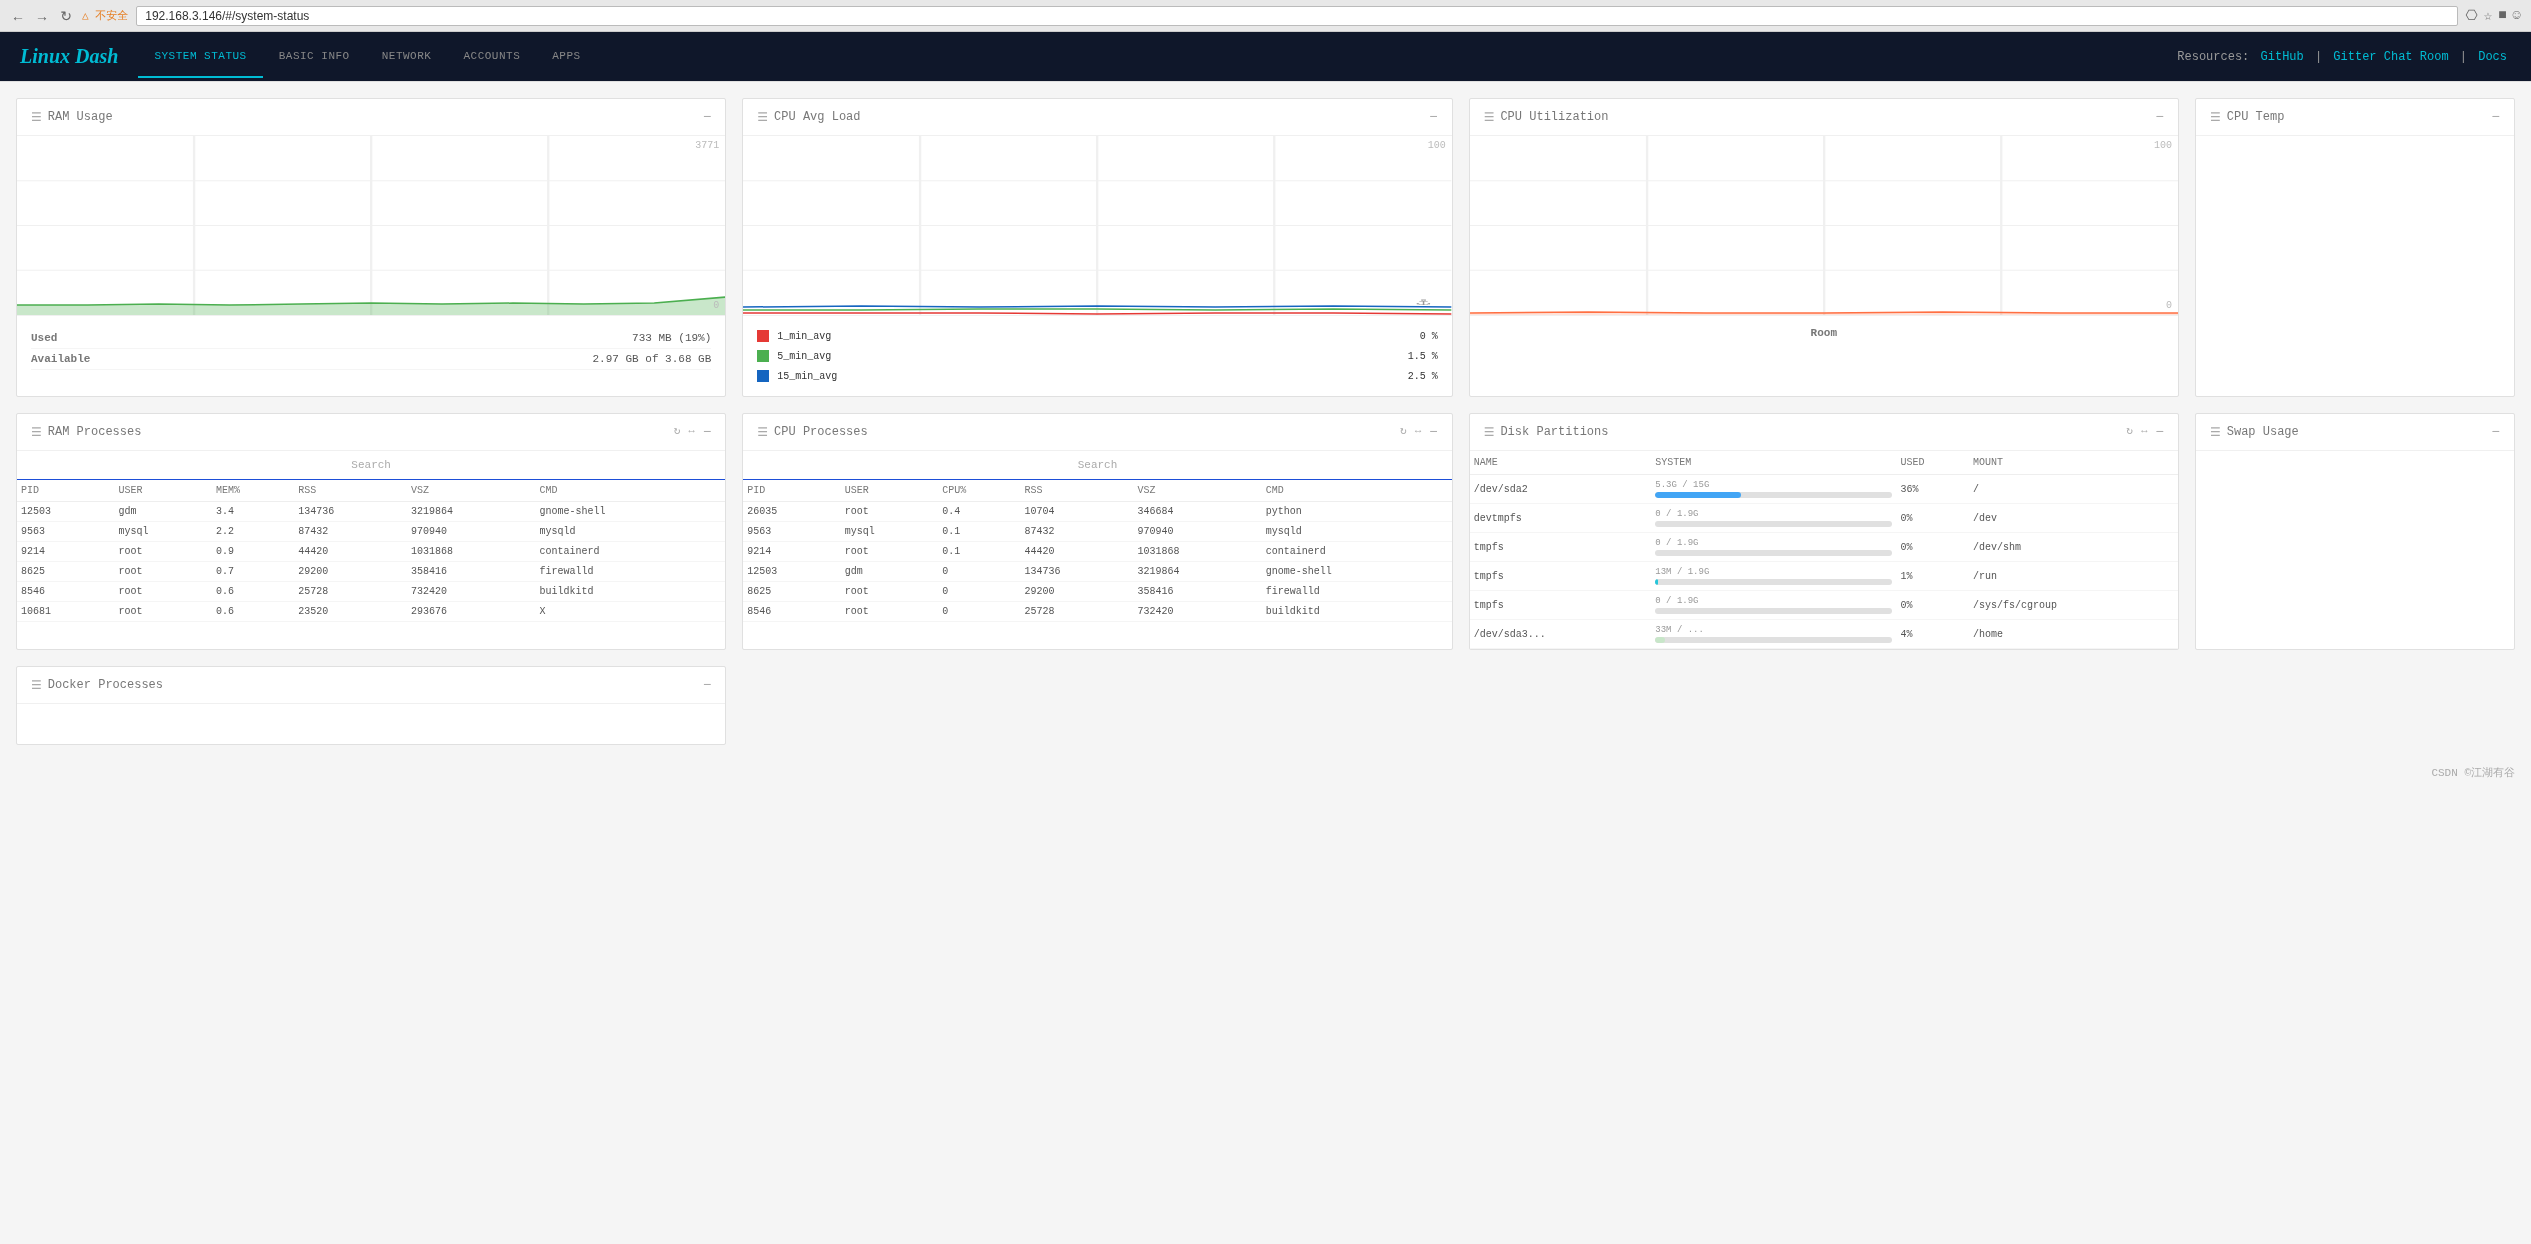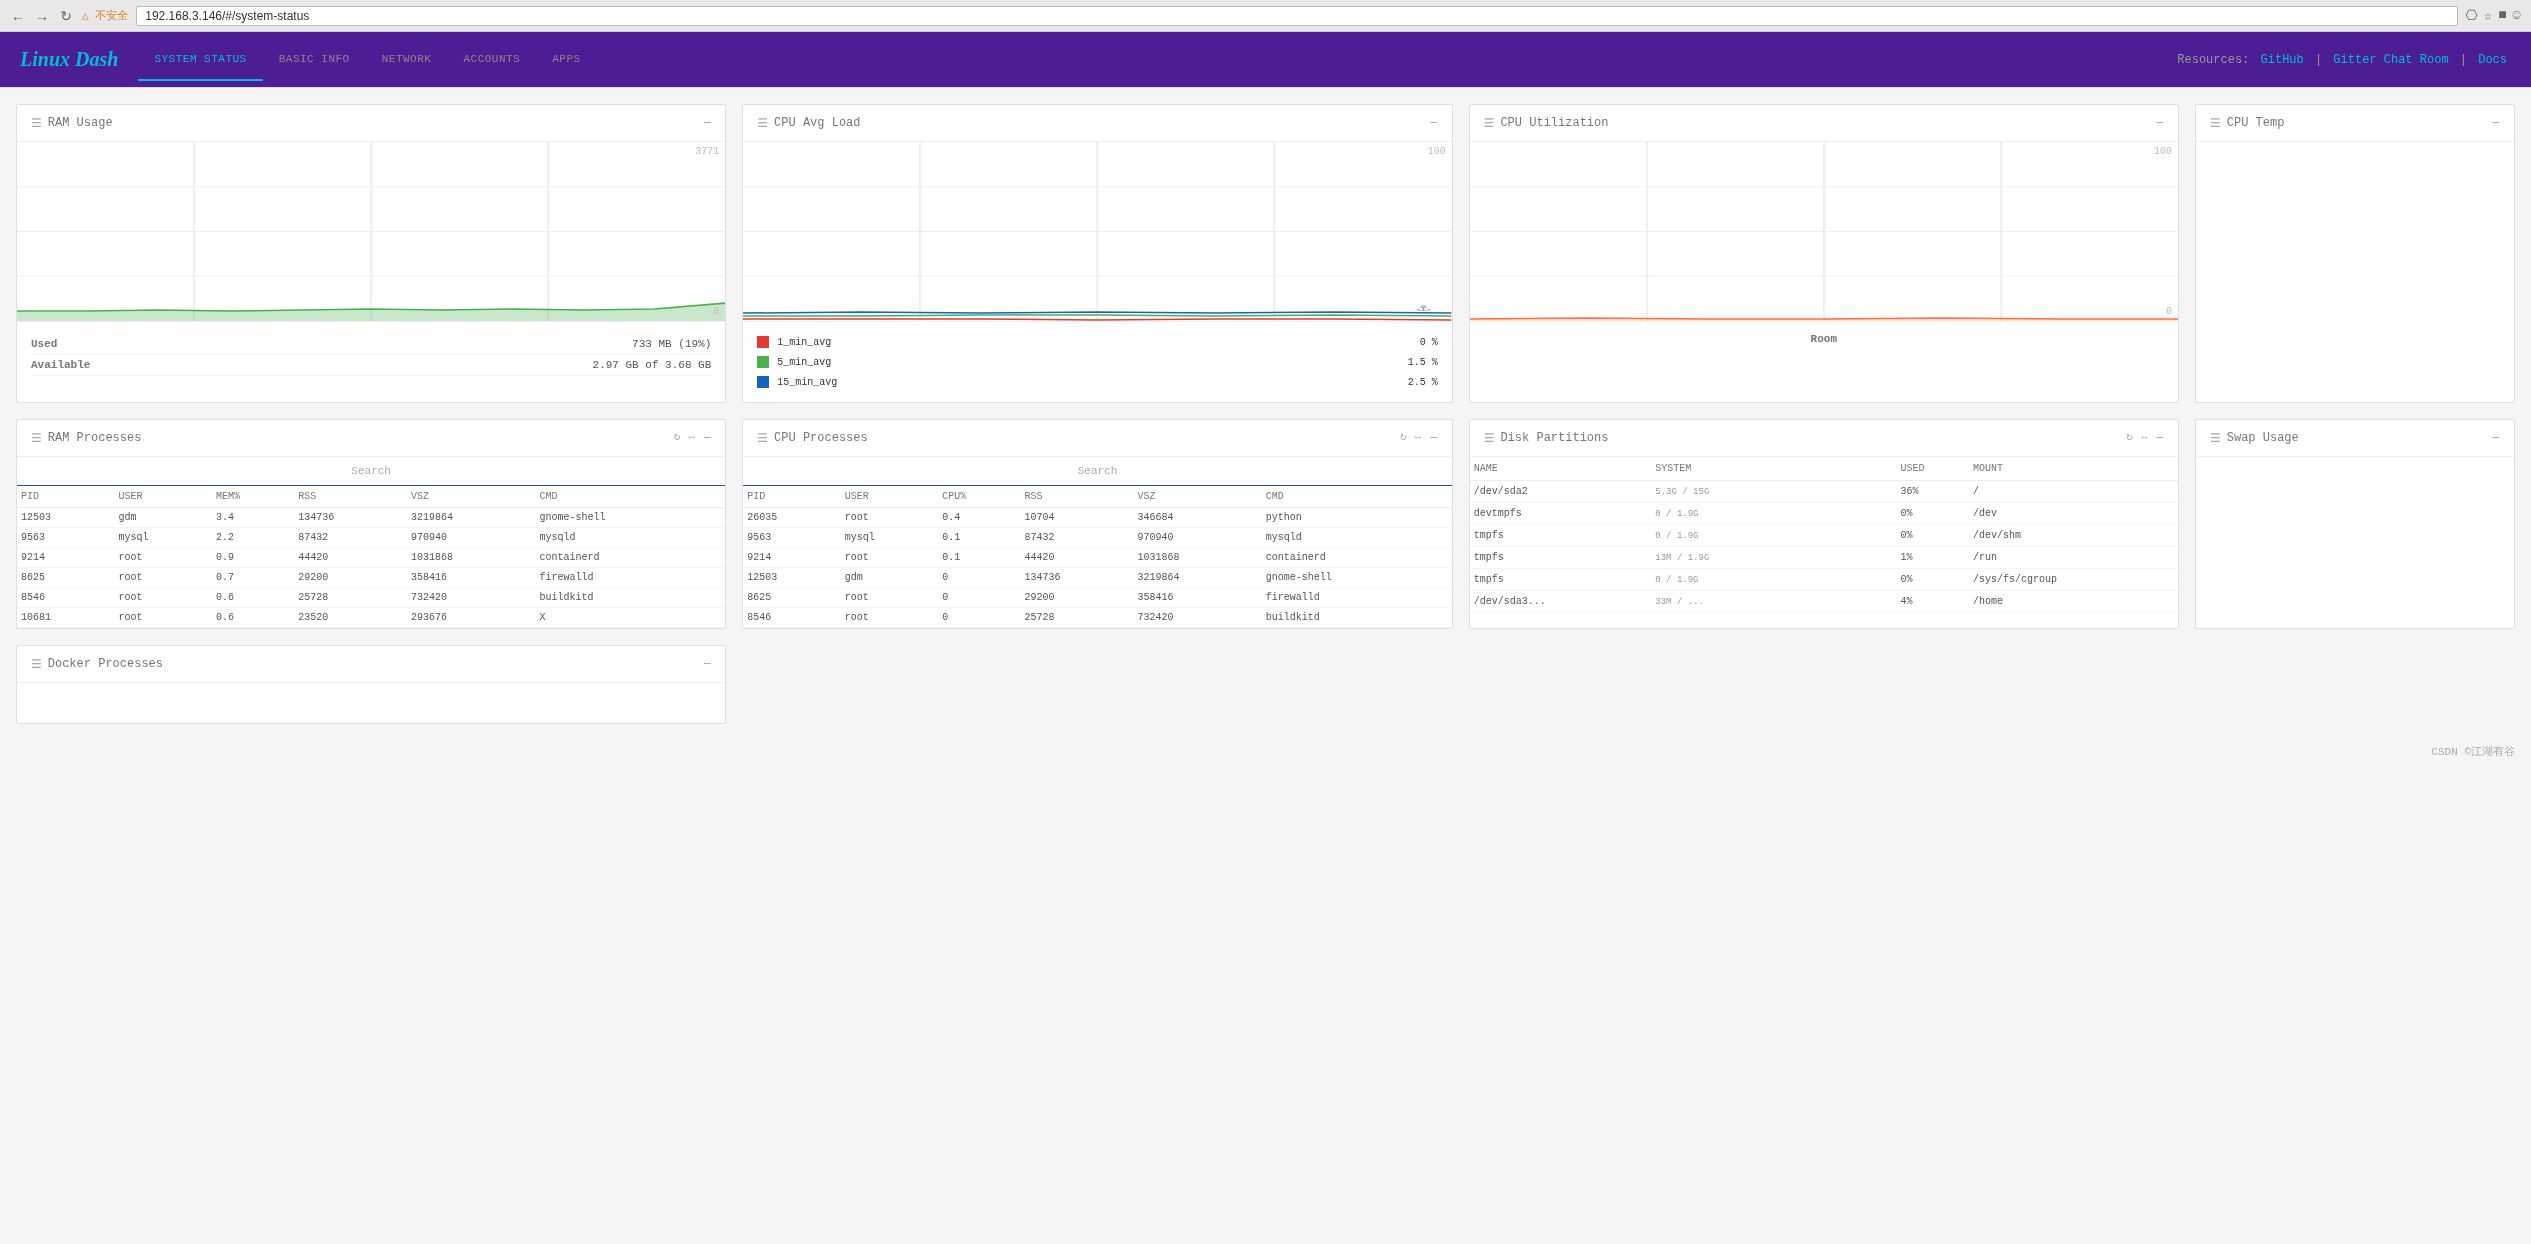--- a/index.html
+++ b/index.html
@@ -26,27 +26,27 @@
       border: 1px solid #bbb;
       border-radius: 2px;
       padding: 2px 8px;
       font-size: 12px;
       color: #333;
     }
     .browser-actions { display: flex; gap: 6px; font-size: 14px; color: #666; }
 
     
     .app-header {
-      background: #4c1d95;
+      background: #0f172a;
       border-bottom: 1px solid #e0e0e0;
       padding: 0 20px;
       display: flex;
       align-items: center;
       justify-content: space-between;
-      height: 56px;
+      height: 50px;
     }
     .app-nav { display: flex; align-items: center; gap: 0; }
     .app-logo {
       font-size: 20px;
       color: #00bcd4;
       font-weight: bold;
       margin-right: 20px;
       font-family: Georgia, serif;
       font-style: italic;
     }
@@ -221,21 +221,21 @@
       border-bottom: 1px solid #eee;
       font-size: 10px;
     }
     .disk-table td {
       padding: 5px 4px;
       color: #555;
       border-bottom: 1px solid #f5f5f5;
       vertical-align: middle;
       font-size: 10px;
     }
-    .disk-progress-container { display: flex; flex-direction: row; gap: 2px; min-width: 100px; }
+    .disk-progress-container { display: flex; flex-direction: column; gap: 2px; min-width: 100px; }
     .disk-progress-bar {
       height: 6px;
       background: #e0e0e0;
       border-radius: 3px;
       overflow: hidden;
     }
     .disk-progress-fill {
       height: 100%;
       border-radius: 3px;
     }

